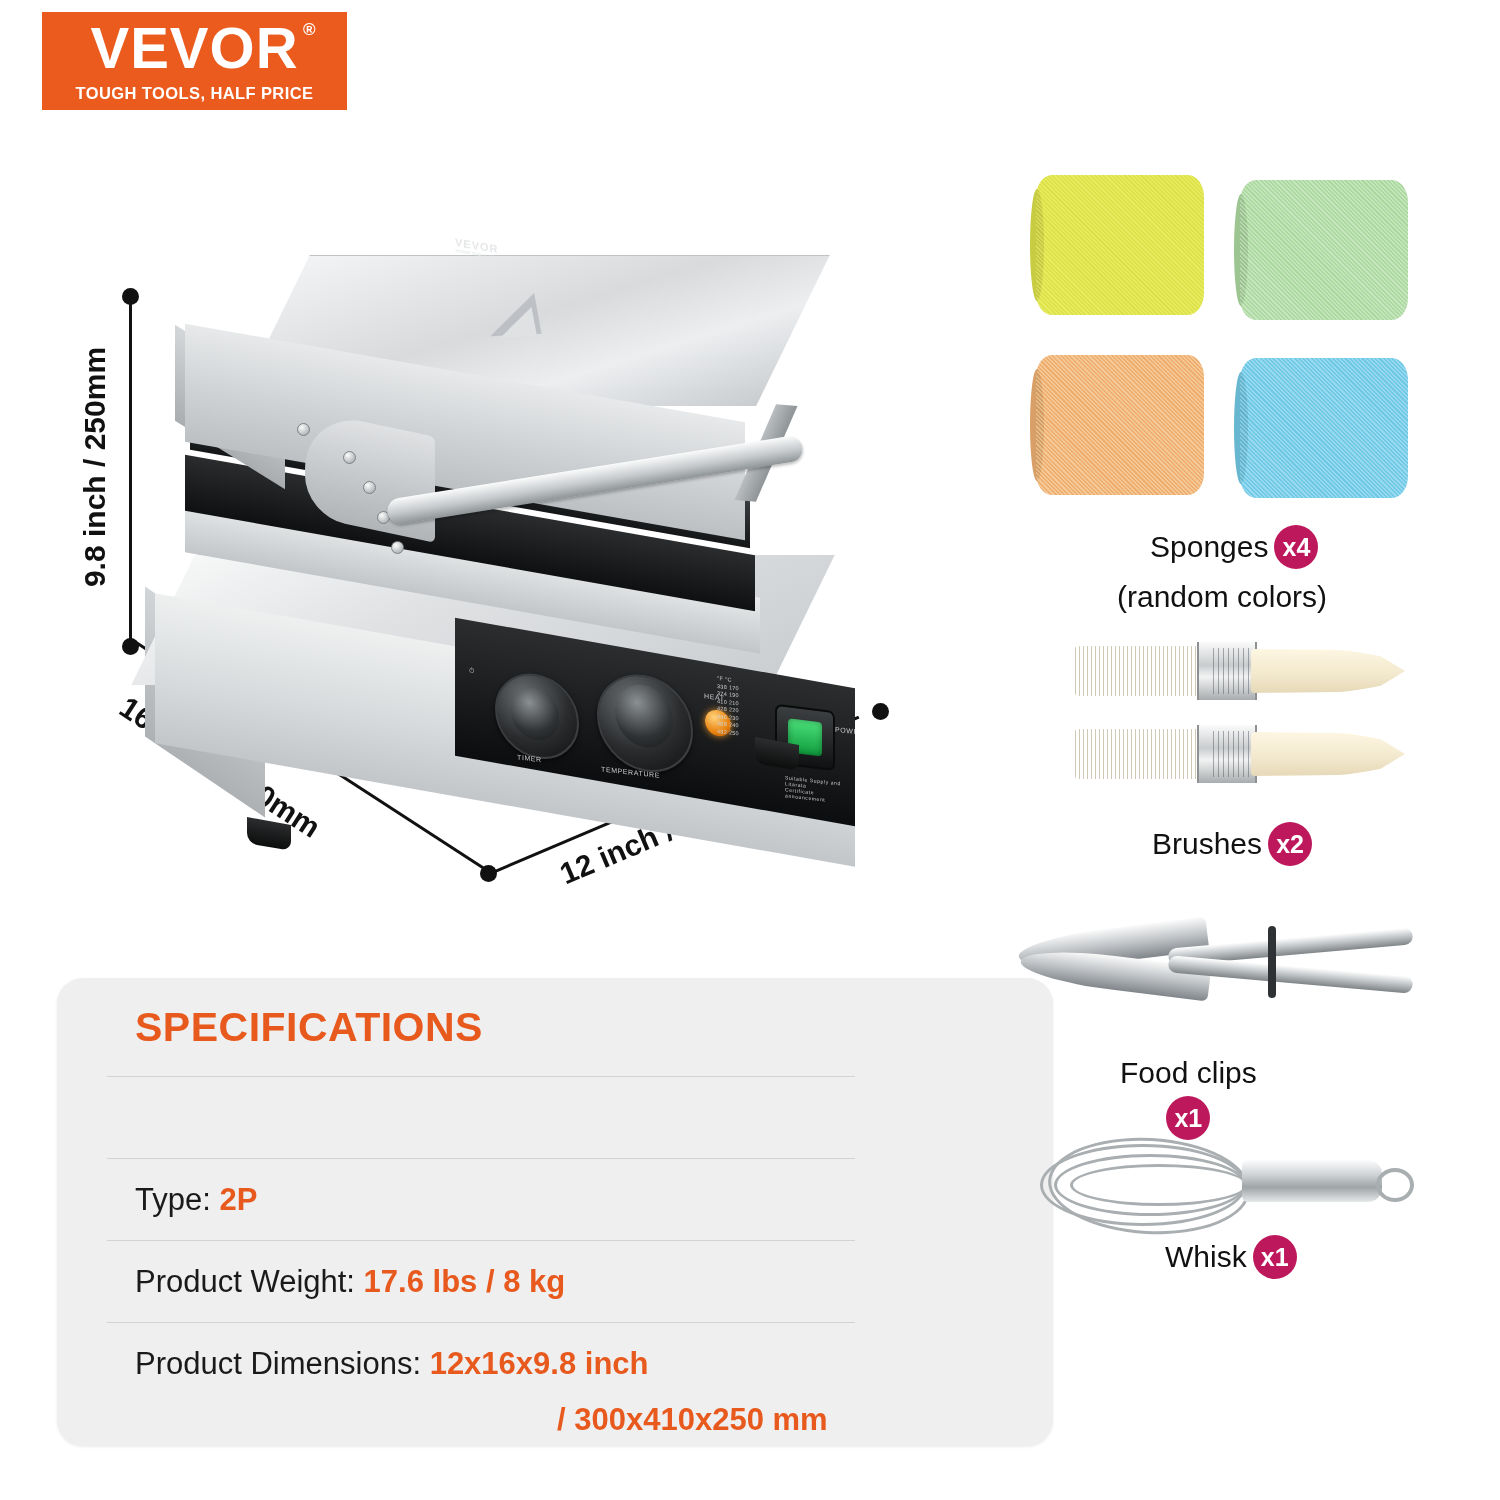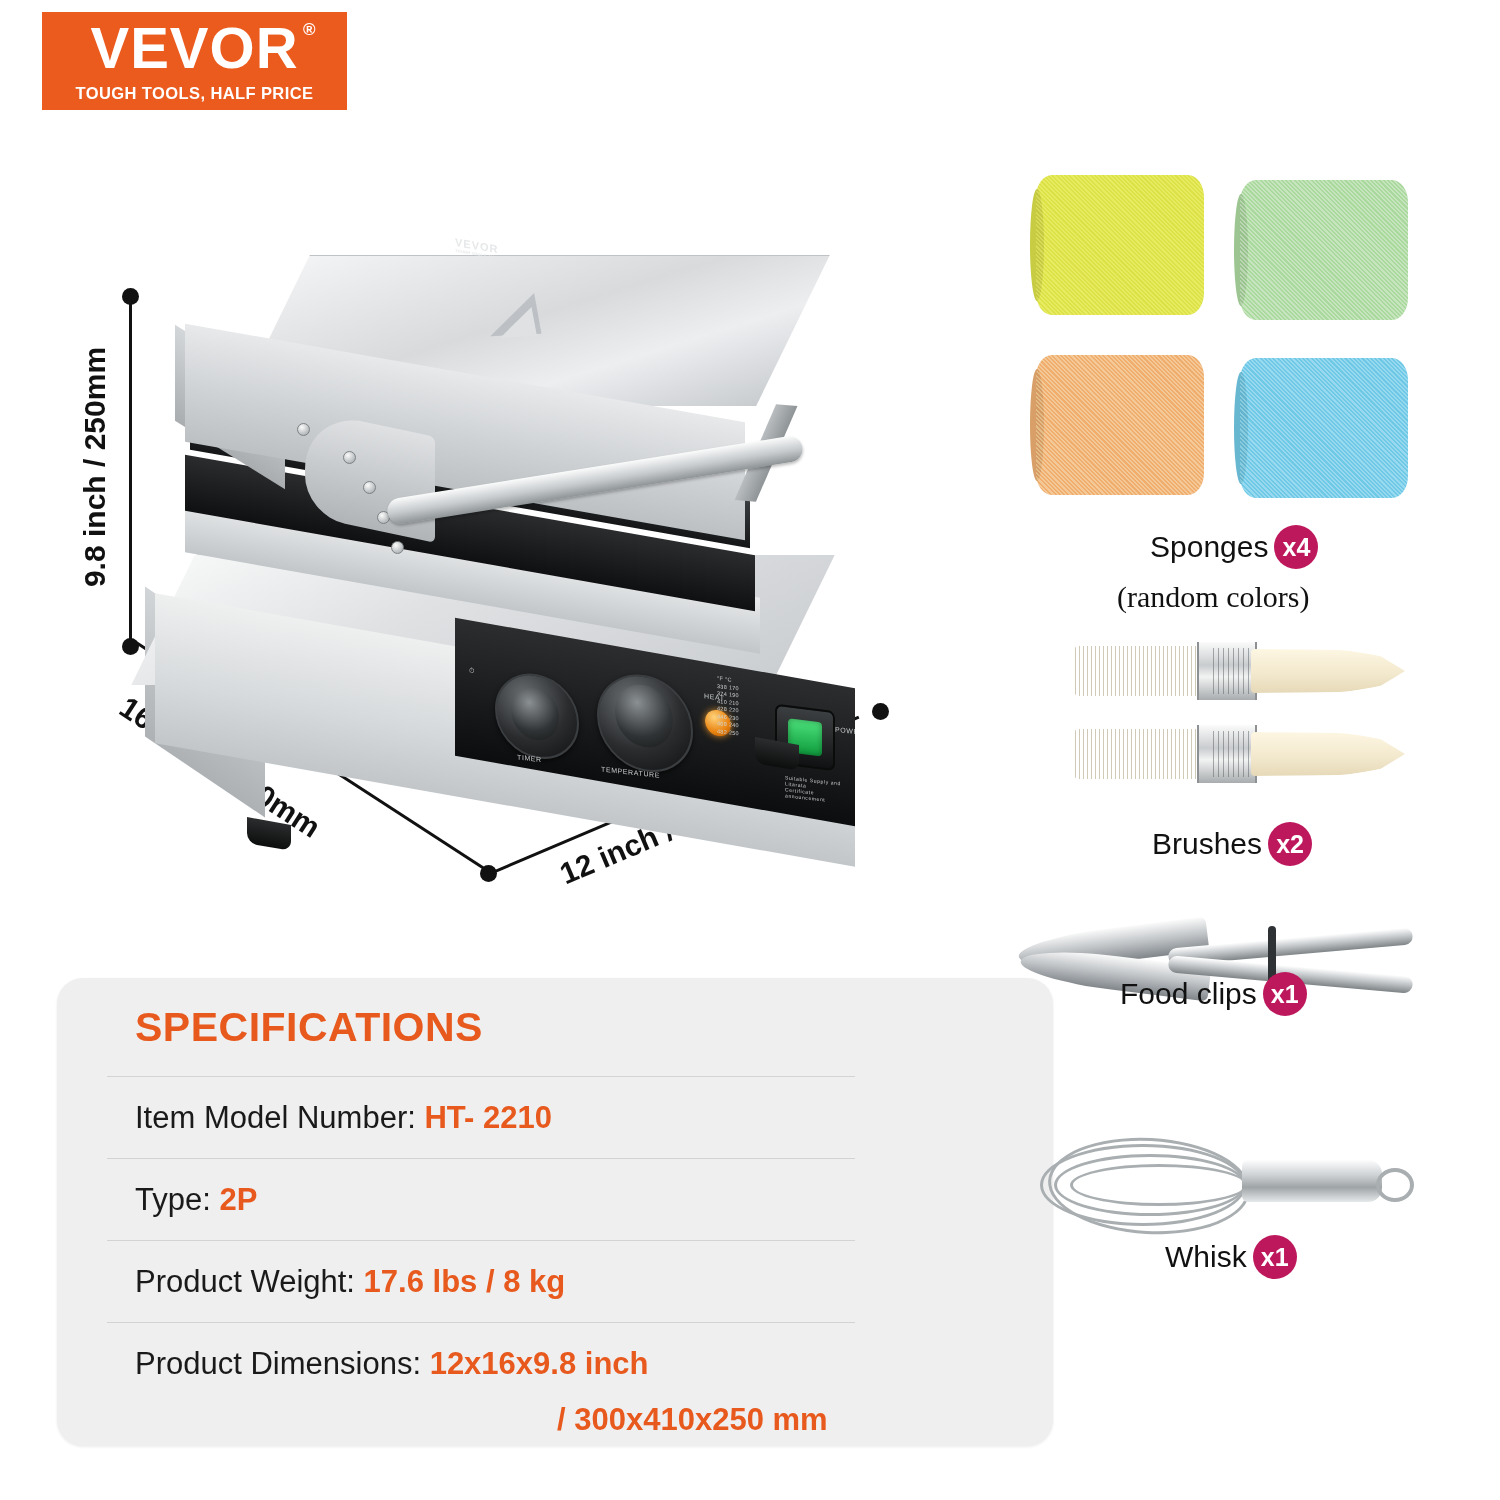--- a/index.html
+++ b/index.html
@@ -372,24 +372,20 @@
 
     <div class="foot" style="left:92px;top:566px;transform:skewY(10deg);"></div>
     <div class="foot" style="left:600px;top:486px;transform:skewY(10deg);"></div>
   </div>
 </div>
 
 <div id="spec">
   <h2>SPECIFICATIONS</h2>
 
   <div class="rowline" style="top:98px;"></div>
-  <div class="srow" style="top:122px;">
-    <span class="lbl">Item Model Number:</span>
-    <b>HT- 2210</b>
-  </div>
 
   <div class="rowline" style="top:180px;"></div>
   <div class="srow" style="top:204px;">
     <span class="lbl">Type:</span>
     <b>2P</b>
   </div>
 
   <div class="rowline" style="top:262px;"></div>
   <div class="srow" style="top:286px;">
     <span class="lbl">Product Weight:</span>
@@ -406,21 +402,21 @@
 
 <div class="sponge" style="left:1036px;top:175px;background:#dde34a;"></div>
 <div class="sponge" style="left:1240px;top:180px;background:#aedba2;"></div>
 <div class="sponge" style="left:1036px;top:355px;background:#f0b274;"></div>
 <div class="sponge" style="left:1240px;top:358px;background:#74cbe8;"></div>
 
 <div class="acc-label" style="left:1150px;top:525px;">
   <span>Sponges</span>
   <span class="badge">x4</span>
 </div>
-<div class="sub-label" style="left:1117px;top:580px;font-family:Liberation Serif, serif;">(random colors)</div>
+<div class="sub-label" style="left:1117px;top:580px;">(random colors)</div>
 
 <div class="brush" style="left:1075px;top:640px;">
   <div class="bristles"></div>
   <div class="ferrule">
       <i></i>
     </div>
   <div class="bhandle"></div>
 </div>
 <div class="brush" style="left:1075px;top:723px;">
   <div class="bristles"></div>
@@ -434,21 +430,21 @@
   <span class="badge">x2</span>
 </div>
 
 <div class="tongs" style="left:1018px;top:912px;">
   <div class="tong-tip" style="left:0px;top:16px;transform:rotate(-7deg);"></div>
   <div class="tong-tip" style="left:2px;top:44px;transform:rotate(7deg);"></div>
   <div class="tong-arm" style="left:150px;top:26px;width:245px;transform:rotate(-5deg);"></div>
   <div class="tong-arm" style="left:150px;top:54px;width:245px;transform:rotate(5deg);"></div>
   <div class="tong-ring"></div>
 </div>
-<div class="acc-label" style="left:1120px;top:972px;">
+<div class="acc-label" style="left:1120px;top:1056px;flex-direction:column;">
   <span>Food clips</span>
   <span class="badge">x1</span>
 </div>
 
 <div class="whisk" style="left:1020px;top:1130px;">
   <div class="wloop" style="left:20px;top:14px;width:200px;height:76px;border-radius:50%;"></div>
   <div class="wloop" style="left:34px;top:24px;width:186px;height:56px;border-radius:50%;"></div>
   <div class="wloop" style="left:50px;top:34px;width:172px;height:36px;border-radius:50%;"></div>
   <div class="wloop" style="left:28px;top:8px;width:196px;height:90px;border-radius:50%;transform:rotate(3deg);"></div>
   <div class="whandle"></div>

